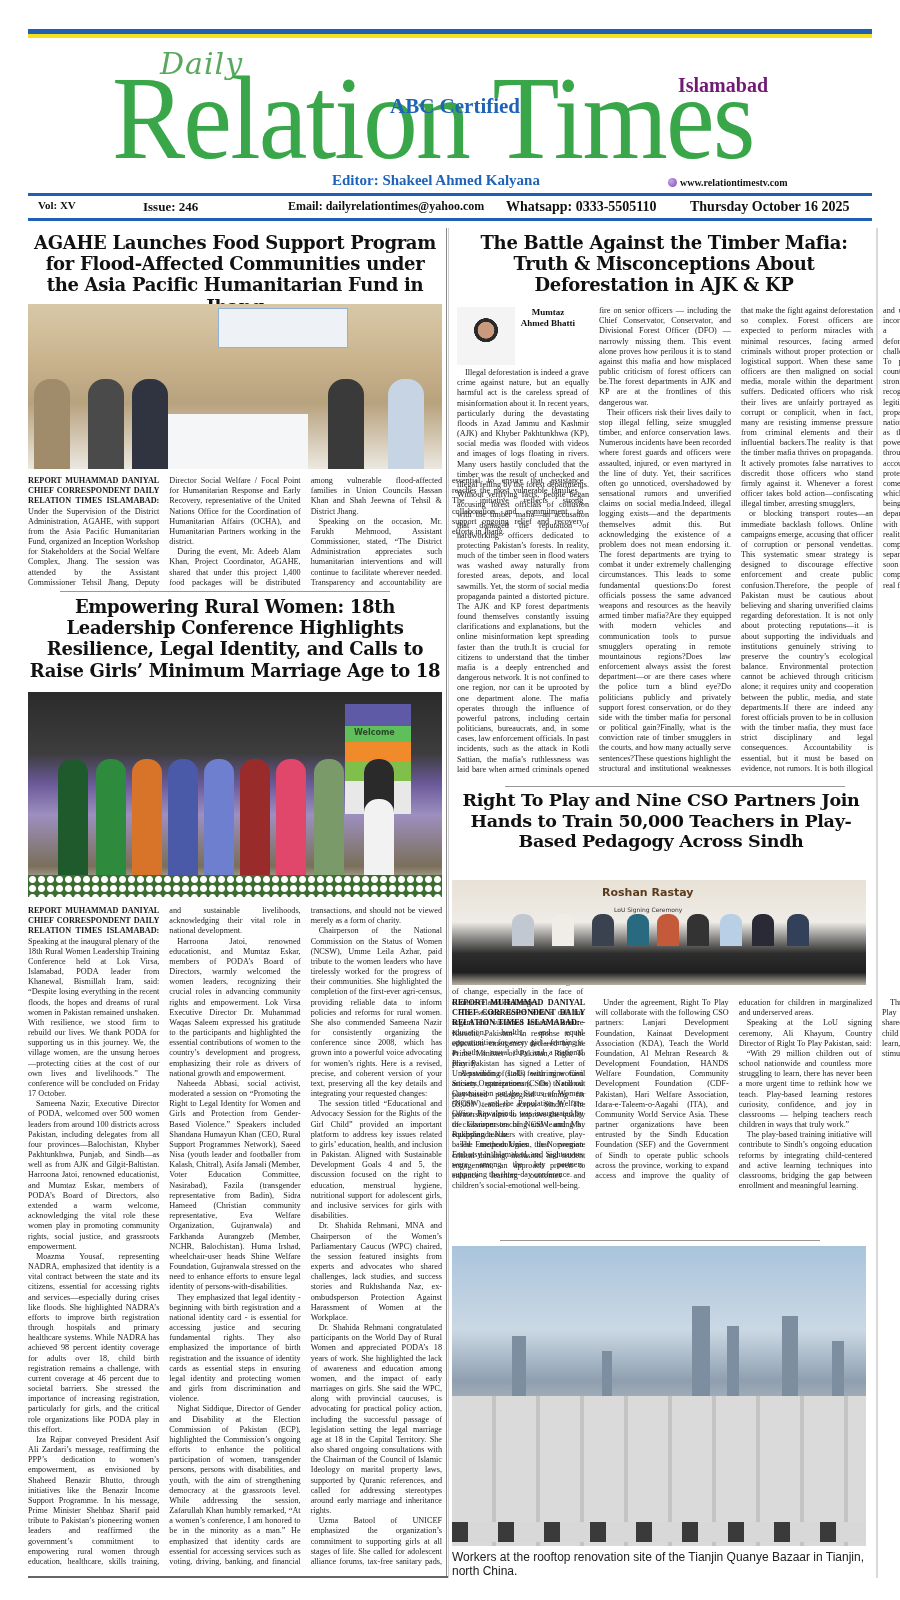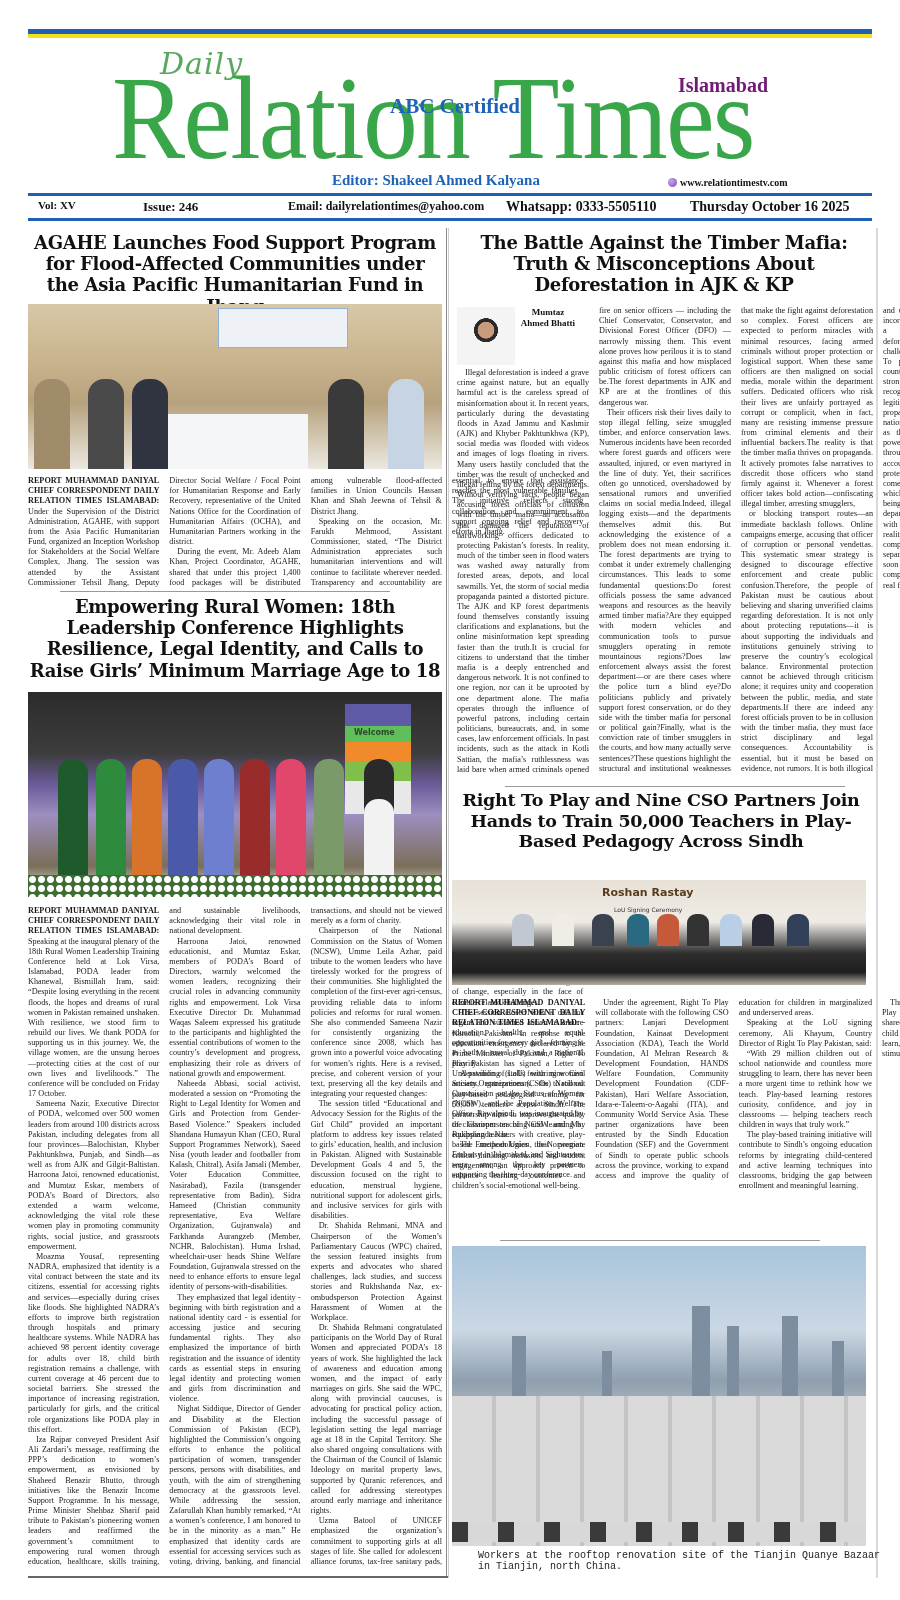--- a/index.html
+++ b/index.html
@@ -53,21 +53,21 @@
   .ph-women .welcome-txt { position: absolute; left: 326px; top: 36px; font-family: "DejaVu Sans", sans-serif; font-size: 8px; font-weight: bold; color: #2b4a2b; }
   .ph-women .fig { position: absolute; bottom: 18px; width: 30px; height: 120px; border-radius: 14px 14px 2px 2px; }
   .ph-women .flowers { position: absolute; left: 0; bottom: 0; width: 100%; height: 22px; background: radial-gradient(circle, #ffffff 0 3px, transparent 4px) 0 0/9px 9px, #3e6d32; }
   .ph-rtp .title { position: absolute; left: 150px; top: 6px; font-family: "DejaVu Sans", sans-serif; font-size: 11px; font-weight: bold; color: #5a3b1d; }
   .ph-rtp .sub { position: absolute; left: 162px; top: 26px; font-family: "DejaVu Sans", sans-serif; font-size: 6px; color: #333; }
   .ph-rtp .panel-seat { position: absolute; top: 34px; width: 22px; height: 32px; background: #c2c8d2; border-radius: 9px 9px 0 0; }
   .ph-tianjin .tower { position: absolute; bottom: 150px; background: #7d8ea0; }
   .ph-tianjin .roof { position: absolute; left: 0; top: 150px; width: 100%; height: 150px; background: repeating-linear-gradient(90deg, #dadada 0 40px, #c4c4c4 40px 44px); }
   .ph-tianjin .windows { position: absolute; left: 0; bottom: 4px; width: 100%; height: 20px; background: repeating-linear-gradient(90deg, #3a3a3a 0 16px, #d8d8d8 16px 46px); }
 
-  .caption { position: absolute; left: 452px; top: 1550px; width: 420px; font-family: Liberation Mono, monospace; font-size: 10px; color: #222; margin-left: 26px; }
+  .caption { position: absolute; left: 452px; top: 1550px; width: 420px; font-family: Liberation Sans, sans-serif; font-size: 12px; color: #222; }
   .author-name { position: absolute; left: 517px; top: 307px; width: 62px; text-align: center; font-family: "Liberation Serif", serif; font-weight: bold; font-size: 9px; line-height: 1.2; }
 
   
   .cols { position: absolute; font-family: "Liberation Serif", serif; font-size: 8.2px; line-height: 1.24; text-align: justify; color: #1a1a1a; column-gap: 10px; }
   .cols p { text-indent: 8px; }
   .cols p.lead { text-indent: 0; }
   .byline { font-weight: bold; }
   .c-agahe { left: 28px; top: 476px; width: 414px; height: 112px; column-count: 3; column-fill: auto; }
   .c-women { left: 28px; top: 906px; width: 414px; height: 664px; column-count: 3; column-fill: auto; }
   .c-timber { left: 457px; top: 306px; width: 416px; height: 478px; }

